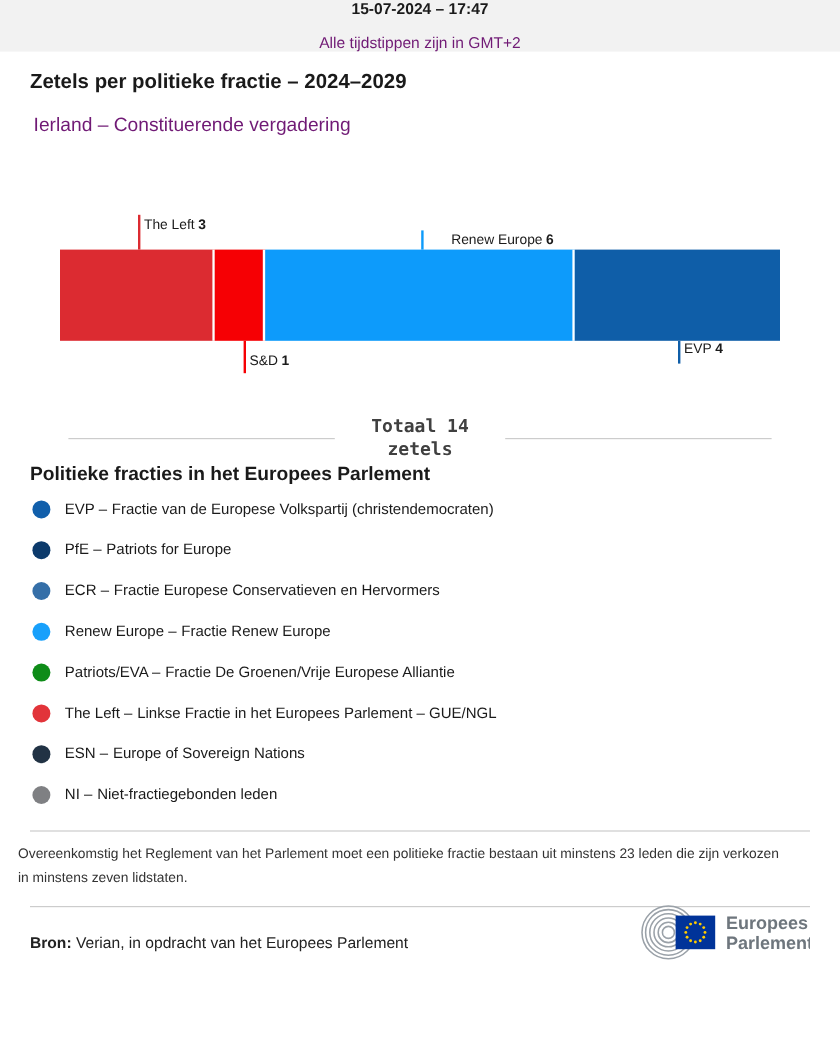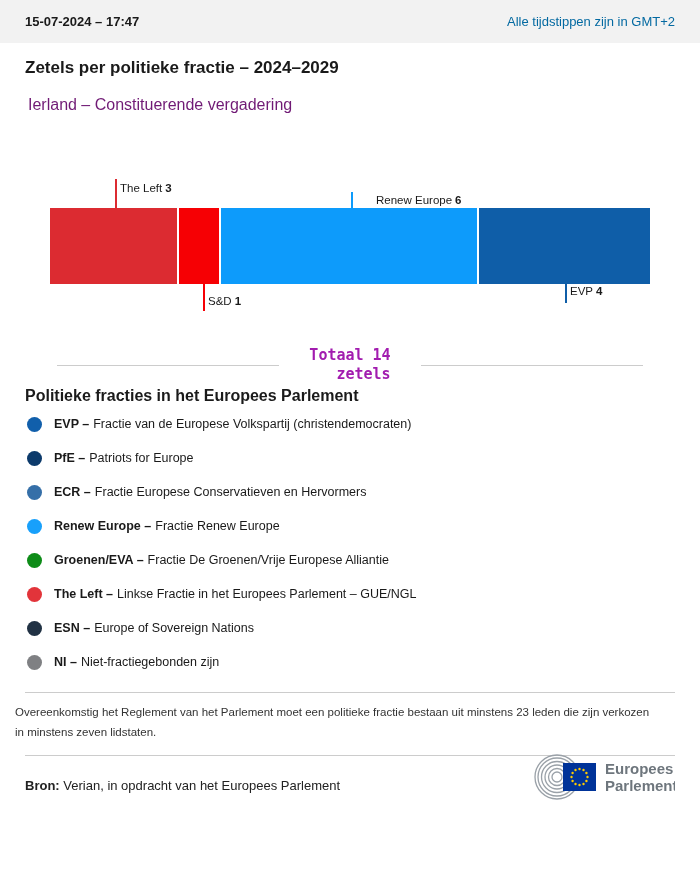--- a/index.html
+++ b/index.html
@@ -2,24 +2,24 @@
 <html><head>
 <meta charset="utf-8">
 <style>
   html,body{margin:0;padding:0}
   body{
     width:700px;height:871px;background:#fff;position:relative;overflow:hidden;
     font-family:"Liberation Sans",sans-serif;color:#1a1a1a;
   }
   .topbar{
     height:43px;background:#f2f2f2;display:flex;justify-content:space-between;
-    align-items:center;padding:0 25px;font-size:13px;box-sizing:border-box;width:700px;
+    align-items:center;padding:0 25px;font-size:13px;box-sizing:border-box;width:700px;flex-direction:column;
   }
   .topbar .dt{font-weight:bold;color:#1a1a1a}
-  .topbar .tz{color:#0369a1}
+  .topbar .tz{color:#701a75}
   h1.title{margin:15px 0 18px 25px;font-size:17px;font-weight:bold;line-height:20px}
   .subtitle{margin:12px 0 0 28px;font-size:16px;color:#701a75;line-height:18px}
 
   
   .chart{position:relative;height:150px;margin-top:59px}
   .bar{position:absolute;left:50px;top:35px;width:600px;height:76px;display:flex}
   .seg{height:100%;box-sizing:border-box}
   .seg:not(:last-child){border-right:2px solid #fff}
   .tick{position:absolute;width:2px}
   .callout{position:absolute;font-size:11.5px;white-space:nowrap;color:#1a1a1a}
@@ -30,30 +30,30 @@
   #lbl-renew{left:376px;top:21px}
   #tick-sd{left:203px;top:111px;height:27px}
   #lbl-sd{left:208px;top:122px}
   #tick-evp{left:565px;top:111px;height:19px}
   #lbl-evp{left:570px;top:112px}
 
   
   .total-row{display:flex;align-items:center;margin:23px 57px 0 57px}
   .total-row .rule{flex:1;height:1px;background:#ccc}
   .total-txt{
-    padding:0 30px;text-align:right;font-family:"DejaVu Sans Mono",monospace;
-    font-weight:bold;font-size:15px;line-height:19px;color:#a21caf;
+    padding:0 30px;text-align:center;font-family:"DejaVu Sans Mono",monospace;
+    font-weight:bold;font-size:15px;line-height:19px;color:#404040;
   }
 
   .legend-heading{margin:3px 0 0 25px;font-size:16px;font-weight:bold;line-height:18px}
   ul.legend{list-style:none;margin:11px 0 0 0;padding:0 25px}
   ul.legend li{display:flex;align-items:flex-start;margin-bottom:17px;font-size:12.5px;line-height:17px}
   .dot{flex:0 0 15px;width:15px;height:15px;border-radius:50%;margin:1px 12px 0 2px}
   .ltxt{max-width:578px;color:#1a1a1a}
-  .abbr{font-weight:bold;margin-right:4px}
+  .abbr{font-weight:normal;margin-right:4px}
 
   .divider{height:1px;background:#ccc;margin:21px 25px 0 25px}
   .divider.second{margin-top:13px}
   .footnote{margin:9px 25px 0 15px;font-size:11.5px;line-height:20px;color:#333;max-width:645px}
 
   .footer{position:relative;height:48px;margin:0 25px}
   .source{position:absolute;left:0;top:22px;font-size:13px;color:#222}
   .source .src-label{font-weight:bold}
   .ep-logo{position:absolute;right:0;top:-2px;width:148px;height:46px}
 </style>
@@ -110,33 +110,33 @@
   <li>
     <span class="dot" style="background: rgb(53, 111, 168);"></span>
     <span class="ltxt"><span class="abbr">ECR –</span><span>Fractie Europese Conservatieven en Hervormers</span></span>
   </li>
   <li>
     <span class="dot" style="background: rgb(24, 160, 251);"></span>
     <span class="ltxt"><span class="abbr">Renew Europe –</span><span>Fractie Renew Europe</span></span>
   </li>
   <li>
     <span class="dot" style="background: rgb(14, 140, 24);"></span>
-    <span class="ltxt"><span class="abbr">Groenen/EVA –</span><span>Fractie De Groenen/Vrije Europese Alliantie</span></span>
+    <span class="ltxt"><span class="abbr">Patriots/EVA –</span><span>Fractie De Groenen/Vrije Europese Alliantie</span></span>
   </li>
   <li>
     <span class="dot" style="background: rgb(226, 52, 58);"></span>
     <span class="ltxt"><span class="abbr">The Left –</span><span>Linkse Fractie in het Europees Parlement – GUE/NGL</span></span>
   </li>
   <li>
     <span class="dot" style="background: rgb(33, 50, 68);"></span>
     <span class="ltxt"><span class="abbr">ESN –</span><span>Europe of Sovereign Nations</span></span>
   </li>
   <li>
     <span class="dot" style="background: rgb(127, 128, 131);"></span>
-    <span class="ltxt"><span class="abbr">NI –</span><span>Niet-fractiegebonden zijn</span></span>
+    <span class="ltxt"><span class="abbr">NI –</span><span>Niet-fractiegebonden leden</span></span>
   </li>
 </ul>
 
 <div class="divider"></div>
 <p class="footnote">Overeenkomstig het Reglement van het Parlement moet een politieke fractie bestaan uit minstens 23 leden die zijn verkozen in minstens zeven lidstaten.</p>
 <div class="divider second"></div>
 
 <div class="footer">
   <div class="source"><span class="src-label">Bron:</span> <span>Verian, in opdracht van het Europees Parlement</span></div>
 

